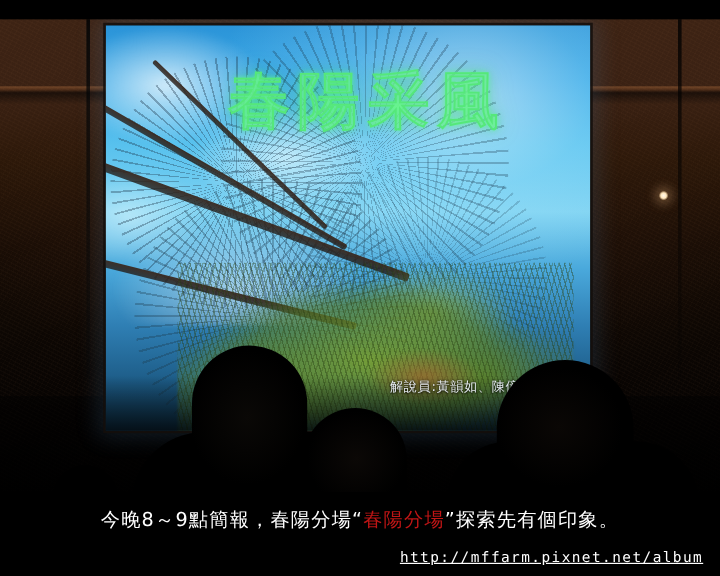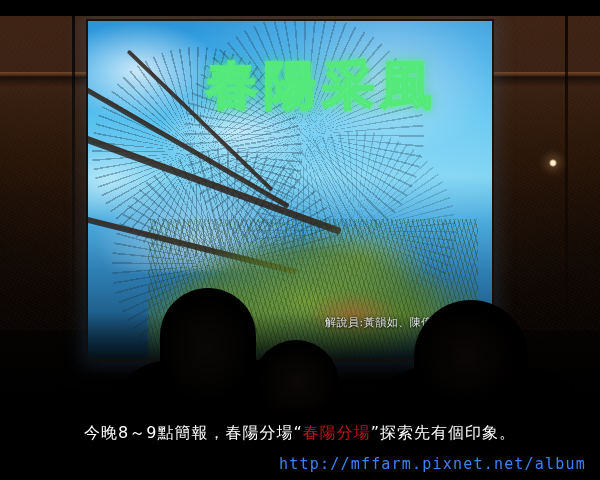--- a/index.html
+++ b/index.html
@@ -229,27 +229,27 @@
     left: 0;
     bottom: 0;
     width: 100%;
     height: 46px;
     background: linear-gradient(to bottom, rgba(0,0,0,0), rgba(0,0,0,0.75));
   }
 
   
   #slide-title {
     position: absolute;
-    left: 118px;
+    left: 102px;
     top: 38px;
     font-family: "DejaVu Sans", "Liberation Sans", sans-serif;
     font-size: 52px;
     line-height: 1;
     letter-spacing: 6px;
-    font-weight: 700;
+    font-weight: 400;
     color: rgba(120,230,140,0.28);
     -webkit-text-stroke: 1.6px #55e87a;
     text-shadow:
       0 0 4px rgba(100,255,140,0.95),
       0 0 10px rgba(60,220,110,0.65),
       0 0 20px rgba(40,200,90,0.35);
     white-space: nowrap;
     user-select: none;
   }
 
@@ -392,25 +392,26 @@
   }
   #caption .quote {
     color: #ffffff;
   }
 
   #url-line {
     position: absolute;
     right: 14px;
     top: 456px;
     font-family: "DejaVu Sans Mono", "Liberation Mono", monospace;
-    font-size: 15px;
+    font-size: 12px;
     line-height: 16px;
-    color: #3b82f6;
+    color: #ffffff;
     letter-spacing: 1.2px;
     white-space: nowrap;
+    text-decoration: underline;
   }
 </style>
 </head>
 <body>
 
 <div id="photo-frame">
 
   <div class="wall">
     <div class="wall-noise"></div>
   </div>

